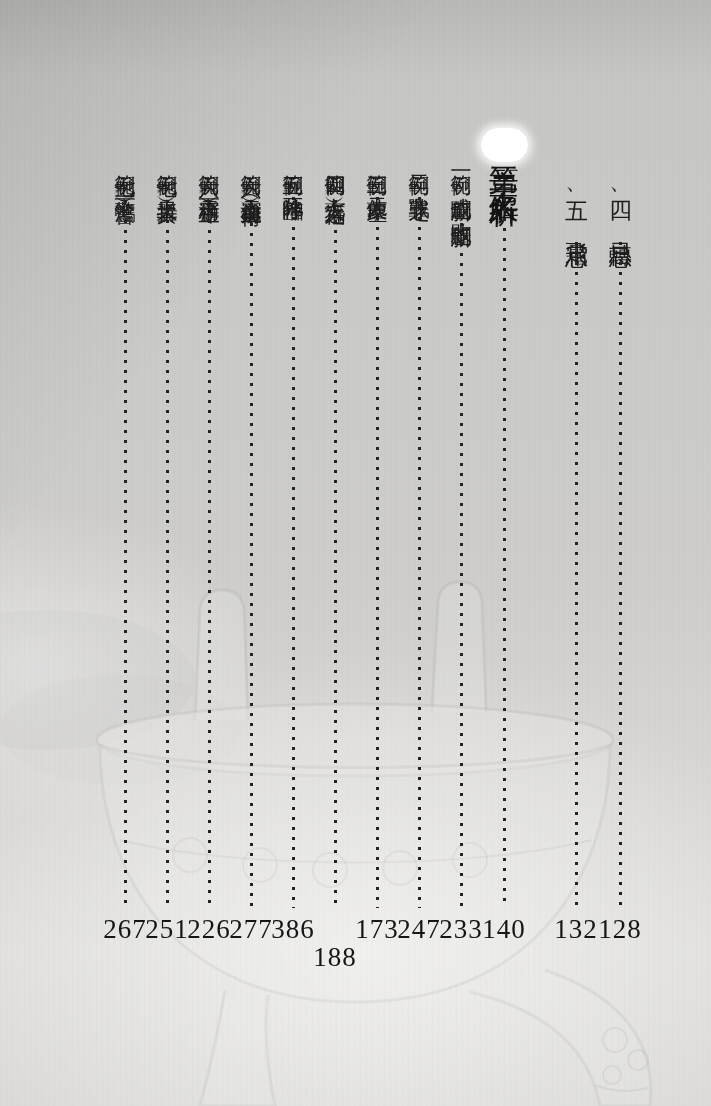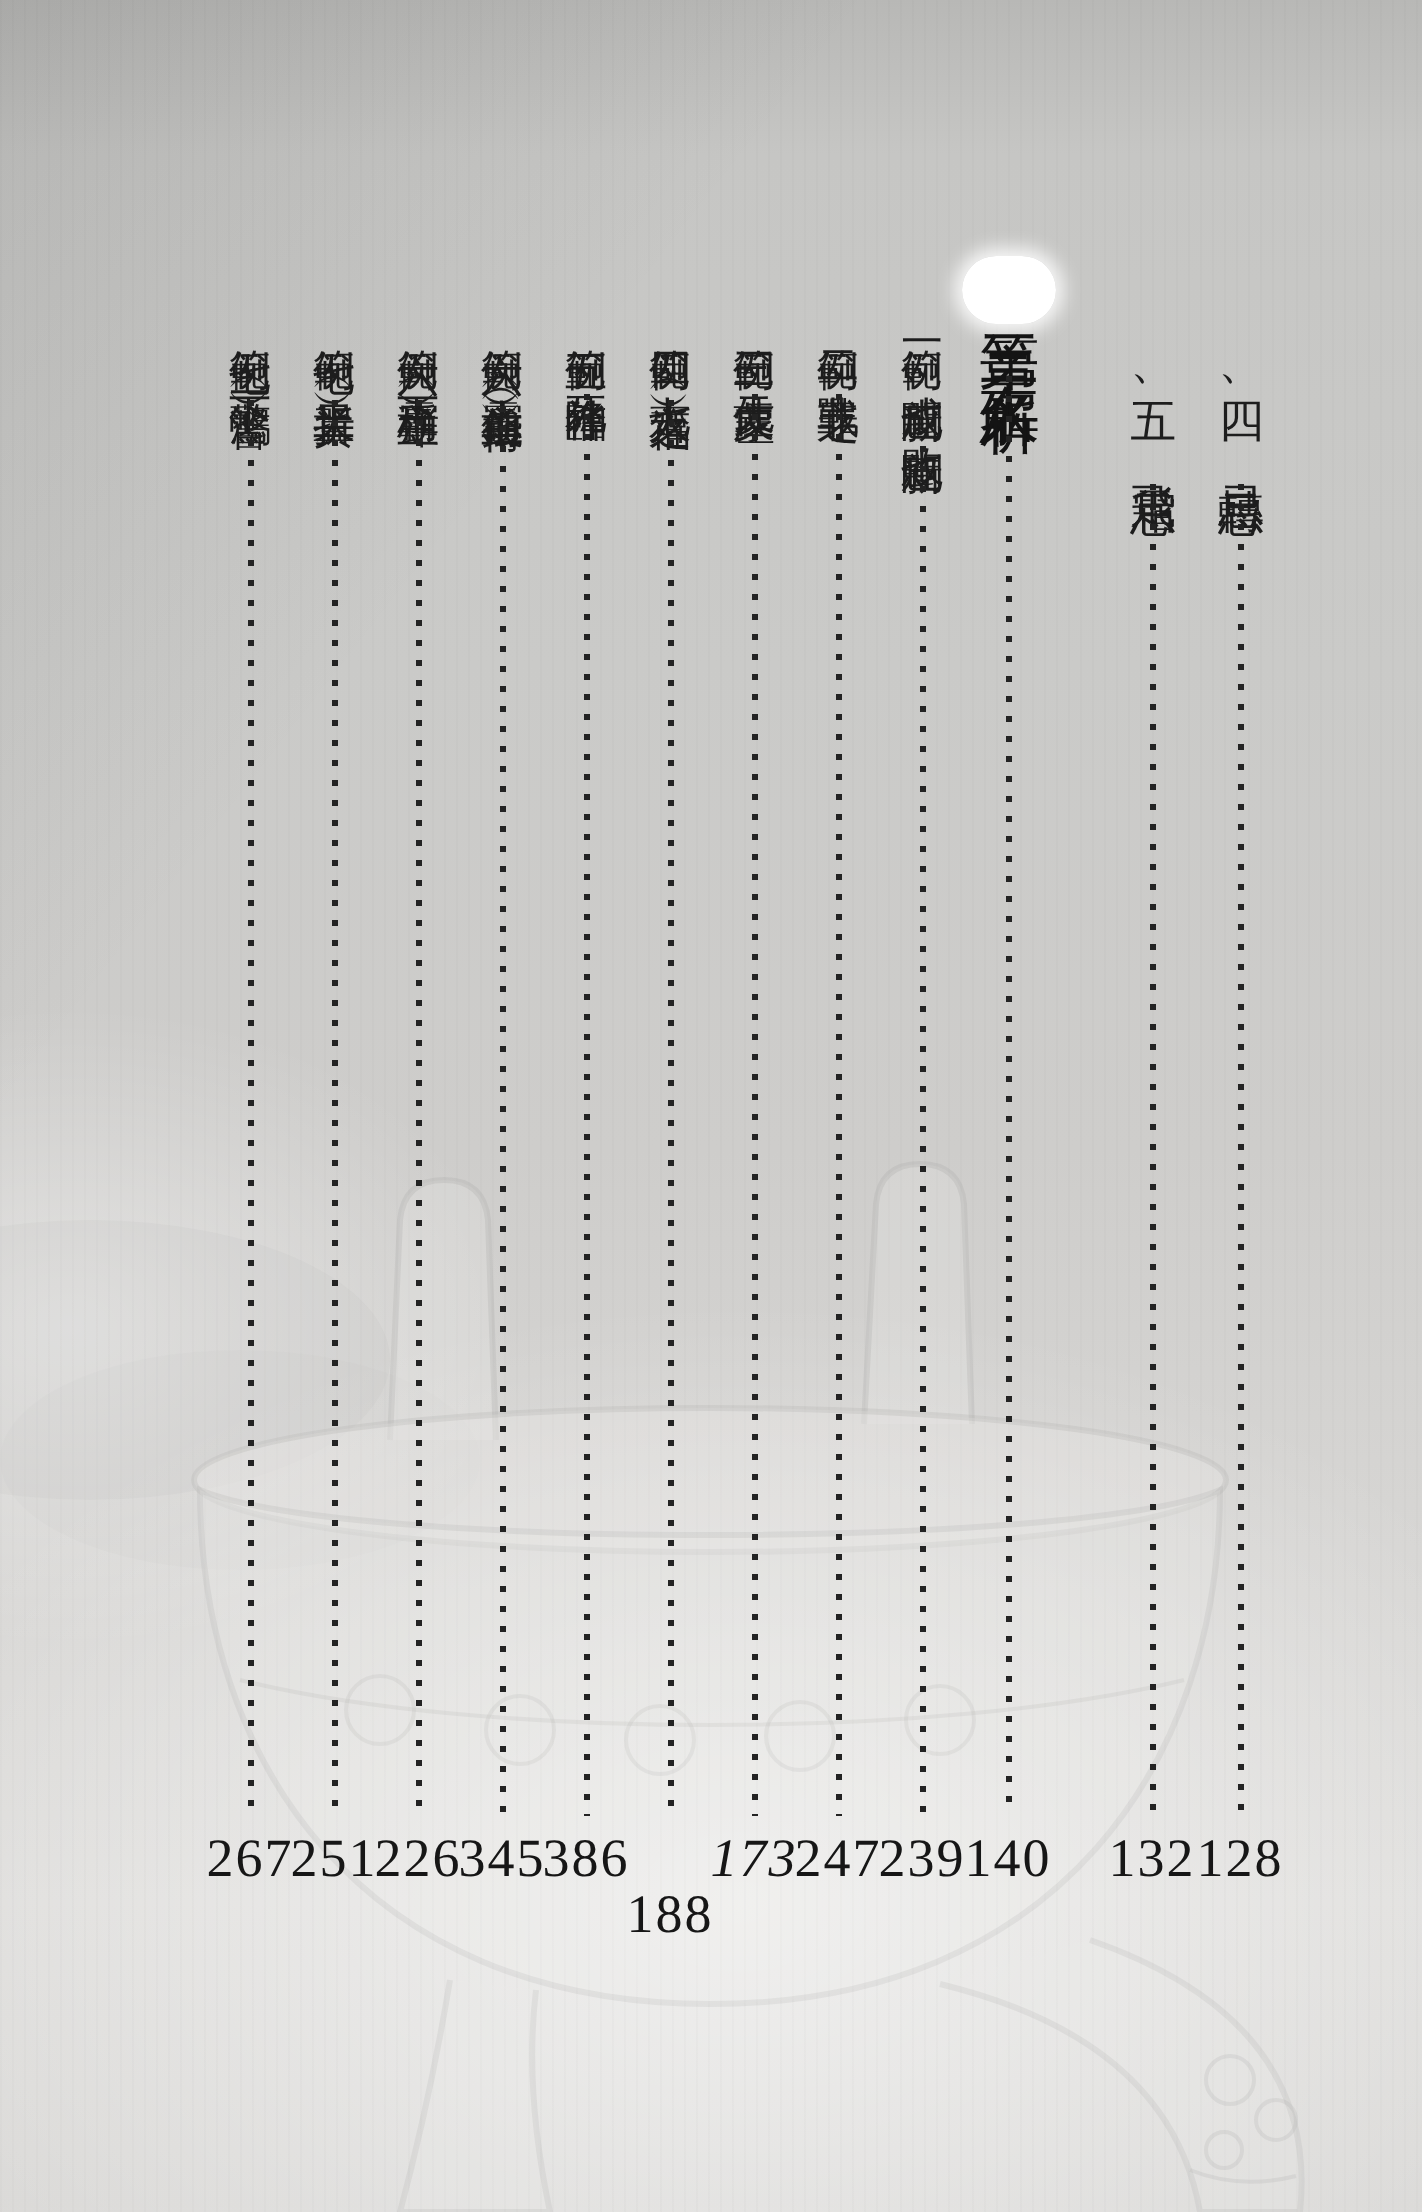--- a/index.html
+++ b/index.html
@@ -110,46 +110,46 @@
       <div class="pagenum" style="left: 546px;">132</div>
       <div class="toc-col chapter" style="left: 482px; top: 128px; height: 780px;">
         <div class="vtext"><span class="hl">第三章</span><span class="vgap" style="height: 6px;"></span><span>名人解析</span></div>
         <div class="leader"></div>
       </div>
       <div class="pagenum" style="left: 474px; font-family: Liberation Serif, serif;">140</div>
       <div class="toc-col entry" style="left: 439px; top: 158px; height: 750px;">
         <div class="vtext"><span>範例一</span><span class="vgap" style="height: 20px;"></span><span>成也新聞、敗也新聞</span></div>
         <div class="leader"></div>
       </div>
-      <div class="pagenum" style="left: 431px;">239</div>
+      <div class="pagenum" style="left: 431px;">233</div>
       <div class="toc-col entry" style="left: 397px; top: 158px; height: 750px;">
         <div class="vtext"><span>範例二</span><span class="vgap" style="height: 20px;"></span><span>非戰之罪</span></div>
         <div class="leader"></div>
       </div>
       <div class="pagenum" style="left: 389px;">247</div>
       <div class="toc-col entry" style="left: 355px; top: 158px; height: 750px;">
         <div class="vtext"><span>範例三</span><span class="vgap" style="height: 20px;"></span><span>天使蒙塵</span></div>
         <div class="leader"></div>
       </div>
-      <div class="pagenum" style="left: 347px; font-style: italic;">173</div>
+      <div class="pagenum" style="left: 347px;">173</div>
       <div class="toc-col entry" style="left: 313px; top: 158px; height: 750px;">
         <div class="vtext"><span>範例四</span><span class="vgap" style="height: 20px;"></span><span>七（齊）人之福</span></div>
         <div class="leader"></div>
       </div>
       <div class="pagenum" style="left: 305px; margin-top: 28px;">188</div>
       <div class="toc-col entry" style="left: 271px; top: 158px; height: 750px;">
         <div class="vtext"><span>範例五</span><span class="vgap" style="height: 20px;"></span><span>死神降臨</span></div>
         <div class="leader"></div>
       </div>
       <div class="pagenum" style="left: 263px;">386</div>
       <div class="toc-col entry" style="left: 229px; top: 158px; height: 750px;">
         <div class="vtext"><span>範例六</span><span class="vgap" style="height: 20px;"></span><span>（上）霸主前（錢）傳</span></div>
         <div class="leader"></div>
       </div>
-      <div class="pagenum" style="left: 221px;">345</div>
+      <div class="pagenum" style="left: 221px;">277</div>
       <div class="toc-col entry" style="left: 187px; top: 158px; height: 750px;">
         <div class="vtext"><span>範例六</span><span class="vgap" style="height: 20px;"></span><span>（下）霸主稱雄</span></div>
         <div class="leader"></div>
       </div>
       <div class="pagenum" style="left: 179px;">226</div>
       <div class="toc-col entry" style="left: 145px; top: 158px; height: 750px;">
         <div class="vtext"><span>範例七</span><span class="vgap" style="height: 20px;"></span><span>（上）半天折翼</span></div>
         <div class="leader"></div>
       </div>
       <div class="pagenum" style="left: 137px;">251</div>

